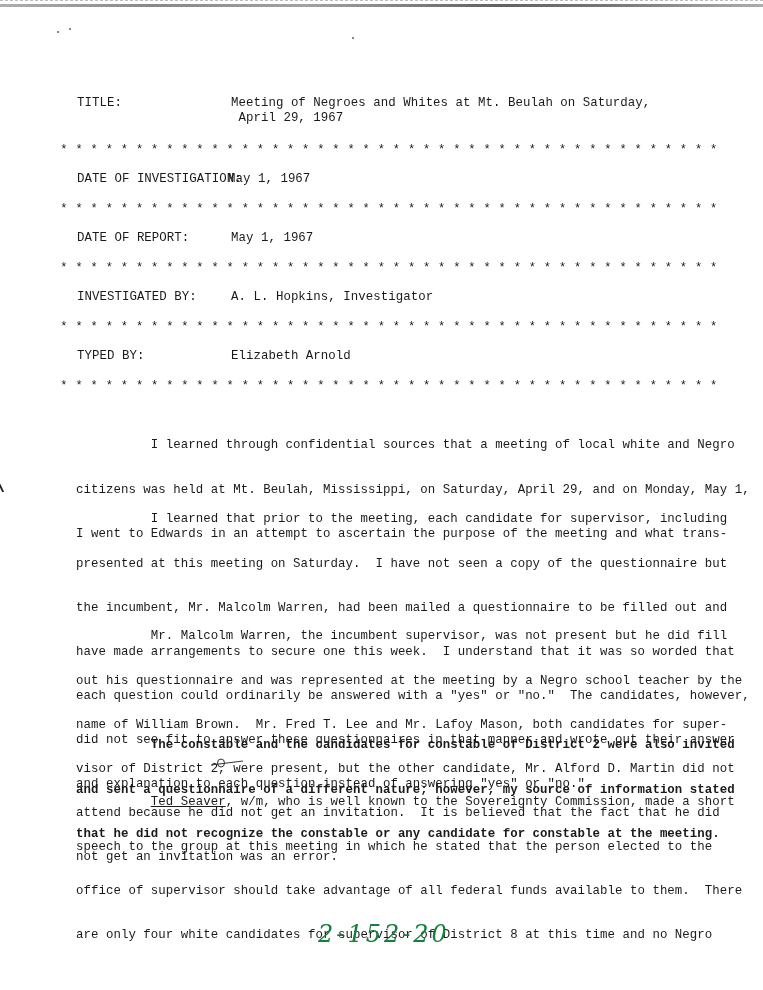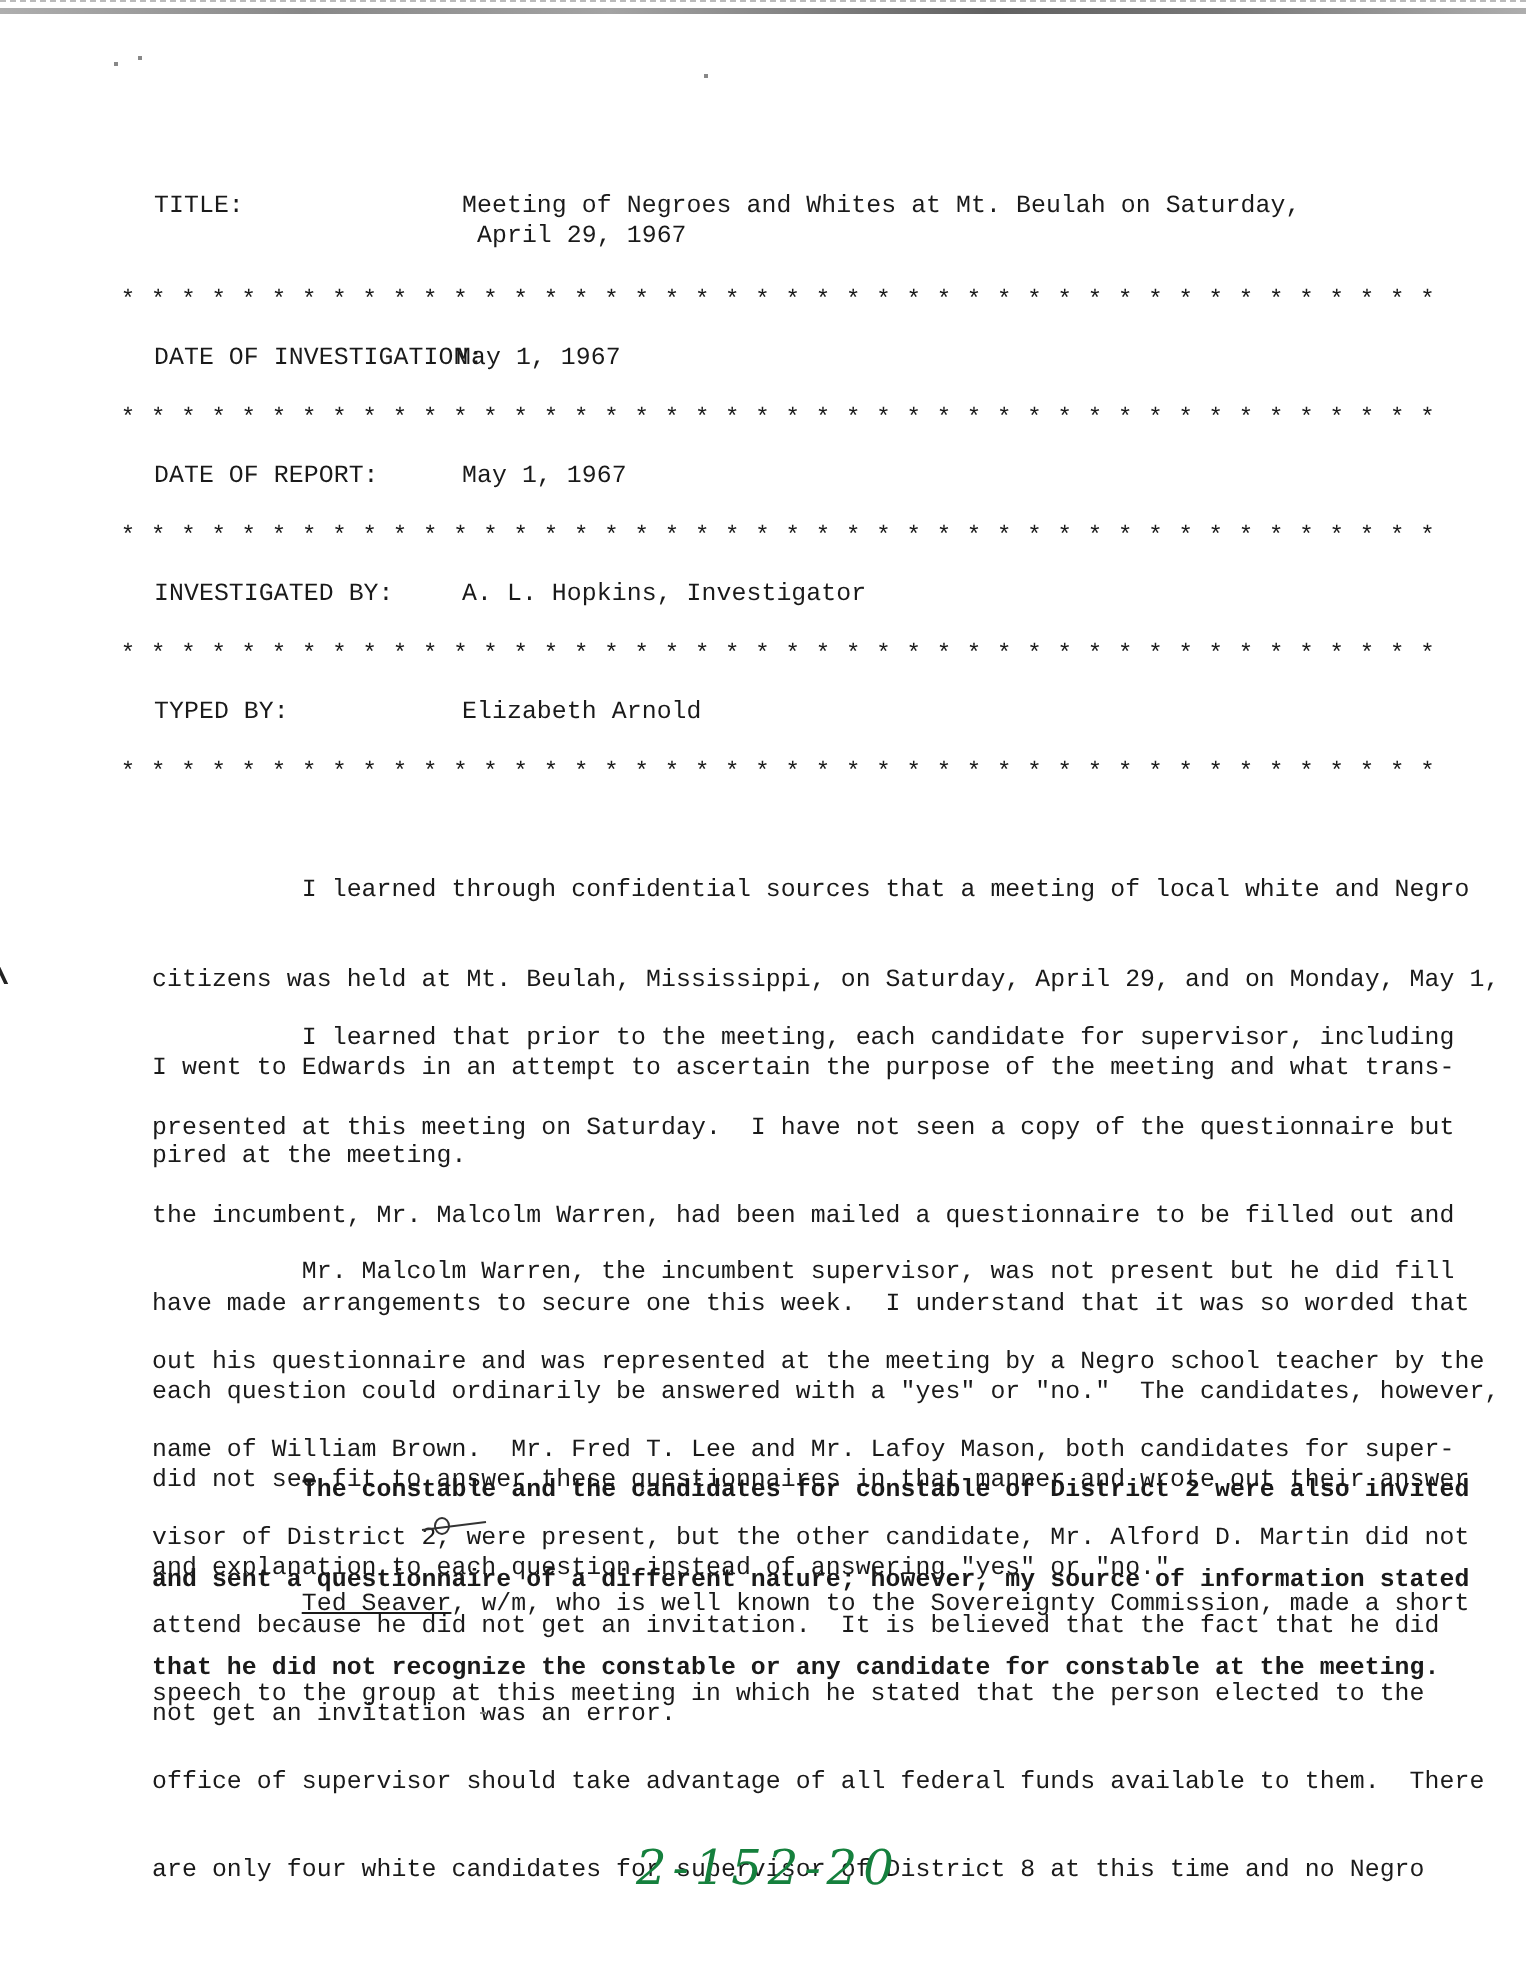--- a/index.html
+++ b/index.html
@@ -353,21 +353,20 @@
       <span>*</span>
       <span>*</span>
       <span>*</span>
       <span>*</span>
     </div>
 
   <div class="para" style="top:409px;">
     <div>          I learned through confidential sources that a meeting of local white and Negro</div>
     <div>citizens was held at Mt. Beulah, Mississippi, on Saturday, April 29, and on Monday, May 1,</div>
     <div>I went to Edwards in an attempt to ascertain the purpose of the meeting and what trans-</div>
-    <div>pired at the meeting.</div>
   </div>
 
   <div class="para" style="top:483px;">
     <div>          I learned that prior to the meeting, each candidate for supervisor, including</div>
     <div>presented at this meeting on Saturday.  I have not seen a copy of the questionnaire but</div>
     <div>the incumbent, Mr. Malcolm Warren, had been mailed a questionnaire to be filled out and</div>
     <div>have made arrangements to secure one this week.  I understand that it was so worded that</div>
     <div>each question could ordinarily be answered with a "yes" or "no."  The candidates, however,</div>
     <div>did not see fit to answer these questionnaires in that manner and wrote out their answer</div>
     <div>and explanation to each question instead of answering "yes" or "no."</div>

